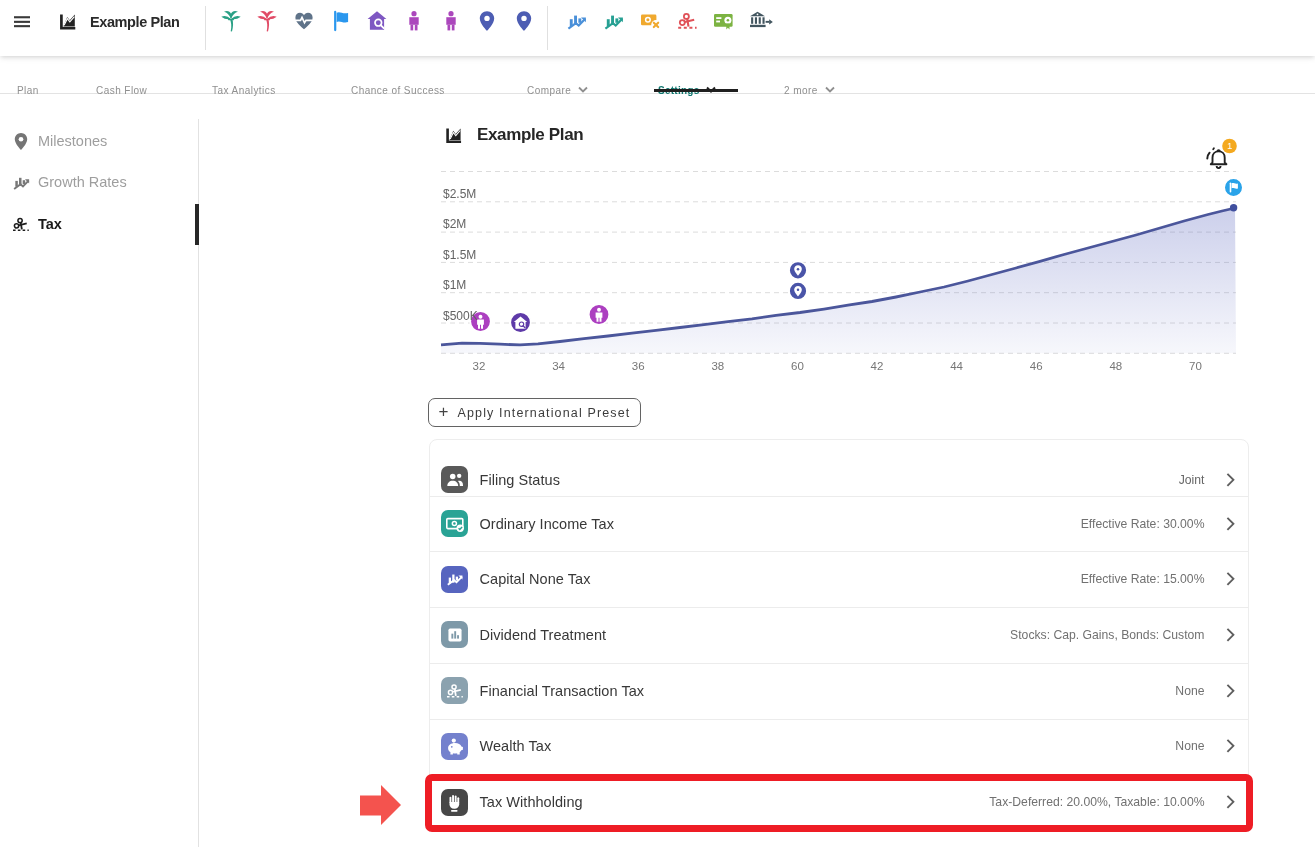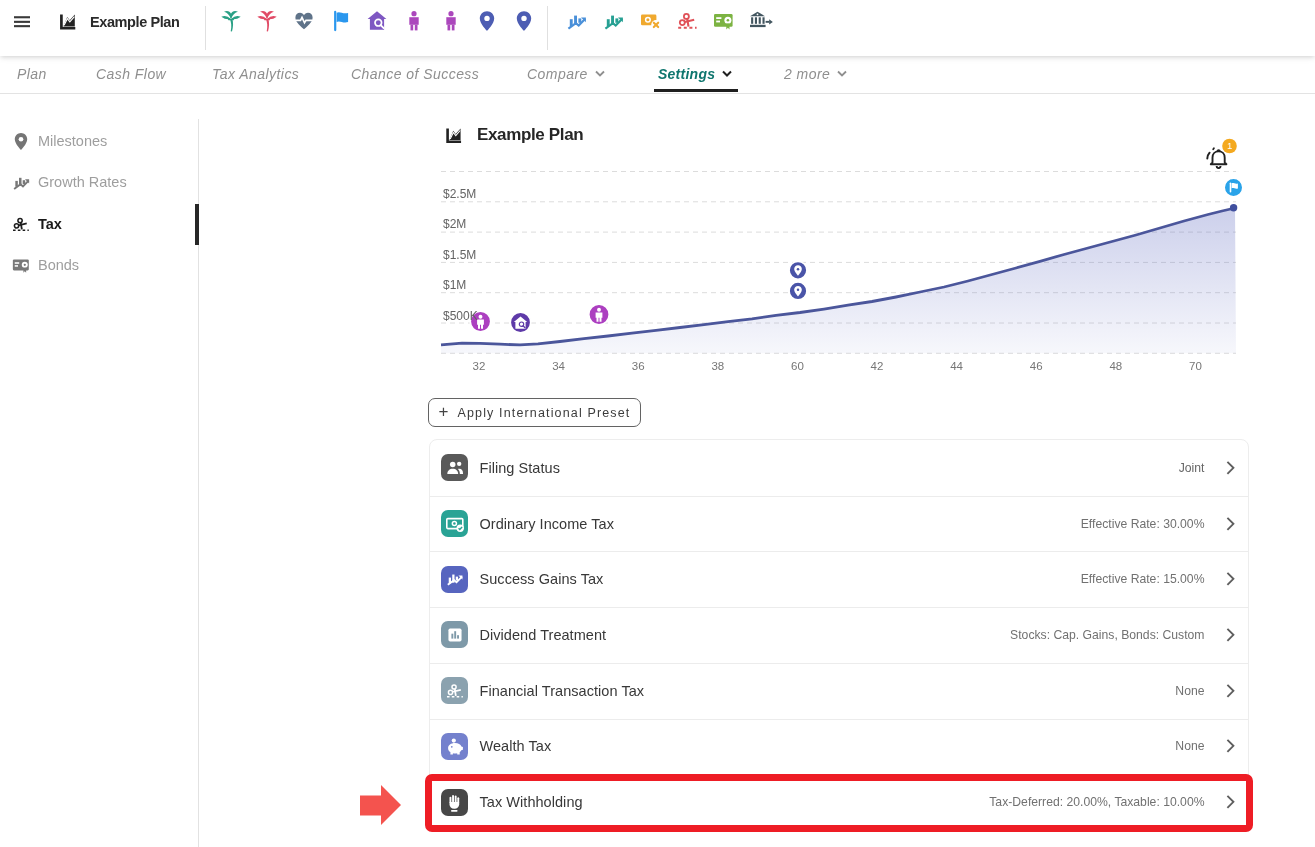--- a/index.html
+++ b/index.html
@@ -9,21 +9,21 @@
 
 
 .appbar { position:absolute; top:0; left:0; width:1315px; height:56px; background:#fff;
   box-shadow:0 2px 4px -1px rgba(0,0,0,.12), 0 3px 6px 0 rgba(0,0,0,.055); z-index:10; }
 .appbar .vdiv { position:absolute; top:6px; bottom:6px; width:1px; background:#e0e0e0; }
 .title1 { position:absolute; left:90px; top:13.5px; font-size:14.5px; font-weight:bold; color:#2b2b2b; letter-spacing:-0.4px; }
 
 
 .tabbar { position:absolute; top:56px; left:0; width:1315px; height:38px; background:#fff;
   border-bottom:1px solid #e3e3e3; z-index:5; }
-.tab { position:absolute; top:0; height:37px; line-height:37px; font-size:14px; color:#8f8f8f; letter-spacing:0.45px; white-space:nowrap;font-style:italic; }
+.tab { position:absolute; top:16px; height:37px; line-height:37px; font-size:10px; color:#8f8f8f; letter-spacing:0.45px; white-space:nowrap; }
 .tab b { color:#0f766e; letter-spacing:0.25px; }
 .tabunderline { position:absolute; left:654px; top:33px; width:84px; height:2.5px; background:#1f1f1f; }
 .caret { display:inline-block; vertical-align:middle; margin-left:6px; margin-top:-2px; }
 
 
 .sidebar { position:absolute; top:94px; left:0; width:199px; height:753px; background:#fff; z-index:4; }
 .sidebar .rborder { position:absolute; right:0; top:25px; bottom:-1000px; width:1px; background:#e2e2e2; }
 .sideitem { position:absolute; left:0; width:199px; height:42px; }
 .sideitem .ic { position:absolute; left:12px; top:50%; margin-top:-9px; }
 .sideitem .lbl { position:absolute; left:38px; top:50%; transform:translateY(-50%); font-size:14.5px; color:#9e9e9e; letter-spacing:0; white-space:nowrap; }
@@ -248,33 +248,20 @@
       <g stroke="#1d1d1d" fill="none">
           <circle cx="9.4" cy="6.4" r="2.5" stroke-width="1.8"></circle>
       <circle cx="5.3" cy="12.6" r="2.5" stroke-width="1.8"></circle>
       <path d="M10.2 8.7l1.3 7.9" stroke-width="2.1"></path>
       <path d="M7.8 11.9l9.4-2.1" stroke-width="2.1"></path>
       <path d="M1.2 17.7h18.4" stroke-width="2" stroke-dasharray="3 2.6"></path>
         </g>
     </svg>
     <div class="lbl">Tax</div>
   </div>
-  <div class="sideitem" style="top:150px">
-    <svg class="ic" width="18" height="19" viewBox="0 0 21 22">
-      <rect x="1" y="4" width="18.6" height="12.8" rx="1.3" fill="#787878"></rect>
-      <g fill="#fff">
-          <rect x="3.2" y="7.2" width="5.2" height="1.8"></rect>
-          <rect x="3.2" y="10.6" width="3.8" height="1.8"></rect>
-      <circle cx="14.9" cy="10.2" r="3.5"></circle>
-        </g>
-      <circle cx="14.9" cy="10.2" r="1.3" fill="#787878"></circle>
-      <path d="M13.3 13.6h3.2v5.8l-1.6-1.6l-1.6 1.6z" fill="#787878"></path>
-    </svg>
-    <div class="lbl">Bonds</div>
-  </div>
 </div>
 <div class="activebar"></div>
 
 <svg class="abs" style="left:444px;top:127px;z-index:3" width="19" height="16.5" viewBox="0 0 26 24">
   <path d="M2.5 2.2h3.8v17.6H24v3.6H2.5z" fill="#222"></path>
     <path d="M7.2 19 L12.6 5.6 L16.2 10.2 L23.3 2.2 V19 Z" fill="#222"></path>
     <path d="M8.2 17.4 L12.8 8 L16.3 12.4 L22.7 5.1" stroke="#fff" stroke-width="1.6" fill="none"></path>
 </svg>
 <div class="heading">Example Plan</div>
 
@@ -358,21 +345,21 @@
 <div class="xlab" style="left:777.4px">60</div>
 <div class="xlab" style="left:857px">42</div>
 <div class="xlab" style="left:936.6px">44</div>
 <div class="xlab" style="left:1016.2px">46</div>
 <div class="xlab" style="left:1095.8px">48</div>
 <div class="xlab" style="left:1175.4px">70</div>
 
 <div class="btn"><span class="plus">+</span>Apply International Preset</div>
 
 <div class="card" id="card">
-  <div class="row" style="top:0">
+  <div class="row" style="top:12px">
     <div class="tile" style="background:#595959">
       <svg width="19" height="19" viewBox="0 0 20 20">
           <g fill="#fff">
         <circle cx="7.6" cy="6.3" r="2.9"></circle>
         <path d="M1.9 16.2c0-3.3 2.3-5.4 5.7-5.4s5.7 2.1 5.7 5.4z"></path>
         <circle cx="14.4" cy="5.6" r="2.3"></circle>
         <path d="M15.1 16.2c0-2.3-.7-4.1-2-5.2c.4-.1.9-.2 1.4-.2c2.5 0 4 1.7 4 5.4z"></path>
       </g>
         </svg>
     </div>
@@ -404,21 +391,21 @@
       <svg width="19" height="20" viewBox="0 0 20 21">
         <g fill="#fff">
             <rect x="3.4" y="9" width="2.4" height="6"></rect>
             <rect x="7.1" y="5.8" width="2.4" height="8.6"></rect>
             <rect x="10.8" y="8" width="2.4" height="4"></rect>
           </g>
         <path d="M2.4 16.6l6.7-4.8l2.5 2.1l5.8-6" fill="none" stroke="#fff" stroke-width="1.9"></path>
         <path d="M13.6 6.7h4.2v4.2z" fill="#fff"></path>
       </svg>
     </div>
-    <div class="name">Success Gains Tax</div>
+    <div class="name">Capital None Tax</div>
       <div class="val">Effective Rate: 15.00%</div>
     <svg class="chev" width="9" height="15" viewBox="0 0 9 15">
         <path d="M1.4 1.3l6 6l-6 6" fill="none" stroke="#5f5f5f" stroke-width="1.9"></path>
       </svg>
   </div>
   <div class="rowdiv" style="top:167.1px"></div>
   <div class="row" style="top:167.1px">
     <div class="tile" style="background:#7e99a8">
       <svg width="19" height="19" viewBox="0 0 20 20">
         <rect x="3.1" y="3.1" width="13.8" height="13.8" rx="1.8" fill="#fff"></rect>

